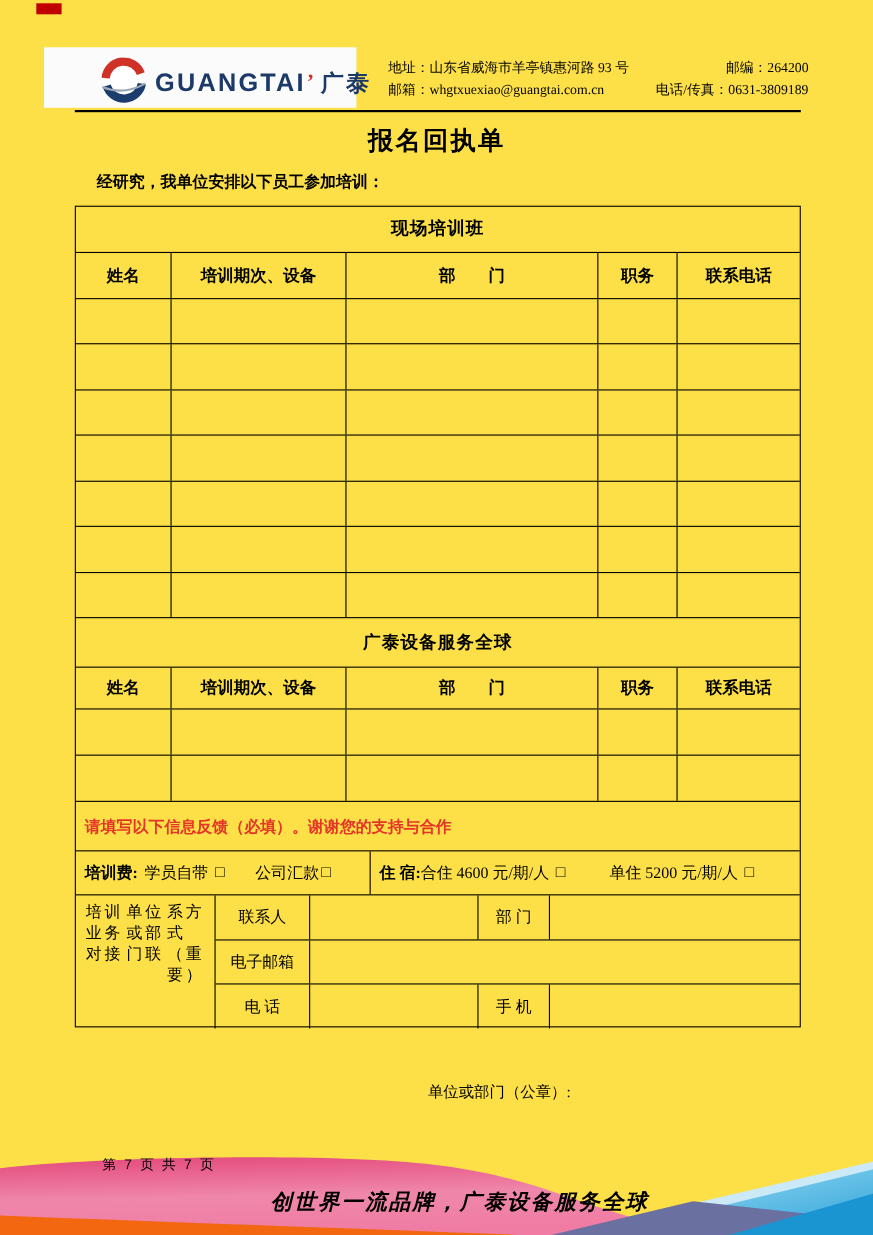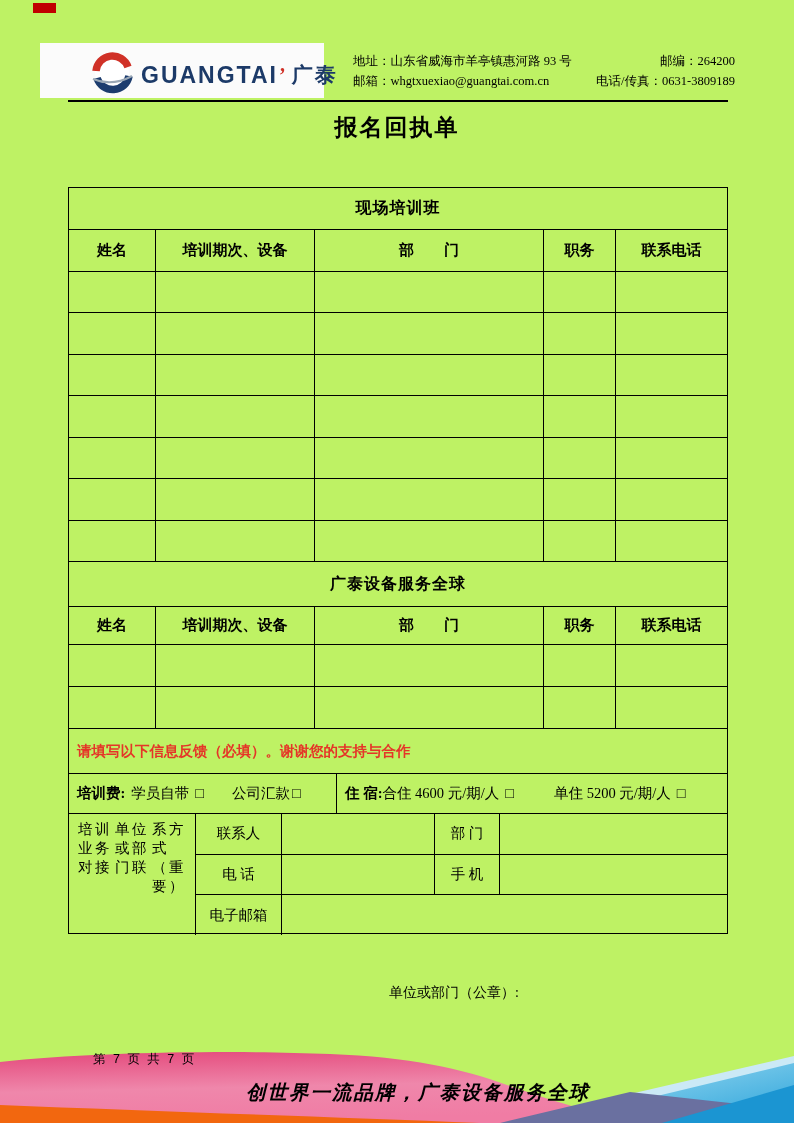--- a/index.html
+++ b/index.html
@@ -1,16 +1,16 @@
 <!DOCTYPE html>
 <html><head>
 <meta charset="utf-8">
 <style>
   html,body{margin:0;padding:0;background:#888;}
-  .page{position:relative;width:794px;height:1123px;background:#bef264;margin:0 auto;overflow:hidden;
+  .page{position:relative;width:794px;height:1123px;background:#fde047;margin:0 auto;overflow:hidden;
         font-family:"Liberation Serif","DejaVu Serif",serif;color:#000;}
   .sans{font-family:"Liberation Sans","DejaVu Sans",sans-serif;}
 
   
   .red-mark{position:absolute;left:33px;top:3px;width:23px;height:10px;background:#c00000;}
   .logo-bg{position:absolute;left:40px;top:43px;width:284px;height:55px;background:#fbfbfb;}
   .logo{position:absolute;left:92px;top:52px;display:flex;align-items:center;}
   .logo-word{font-family:"Liberation Sans","DejaVu Sans",sans-serif;font-weight:bold;
              font-size:23px;letter-spacing:2px;color:#1c3a68;margin-left:8px;}
   .logo-tick{color:#d03127;font-weight:bold;font-size:20px;margin-left:1px;}
@@ -96,20 +96,21 @@
       <span>邮编：264200</span>
     </div>
     <div class="hdr-line">
       <span>邮箱：whgtxuexiao@guangtai.com.cn</span>
       <span>电话/传真：0631-3809189</span>
     </div>
   </div>
   <div class="hdr-rule"></div>
 
   <div class="doc-title sans">报名回执单</div>
+  <div class="intro sans">经研究，我单位安排以下员工参加培训：</div>
 
   <div class="doc-table">
 
     <div class="row title-row h41 sans">现场培训班</div>
 
     <div class="row head-row h42 sans">
       <div class="tc c0">姓名</div>
       <div class="tc c1">培训期次、设备</div>
       <div class="tc c2">部　　门</div>
       <div class="tc c3">职务</div>
@@ -221,28 +222,28 @@
         <div>系方式（重要）</div>
       </div>
       <div class="g-right">
         <div class="g-row">
           <div class="gc cl1">联系人</div>
           <div class="gc ci1"></div>
           <div class="gc cl2">部 门</div>
           <div class="gc ci2"></div>
         </div>
         <div class="g-row">
+          <div class="gc cl1">电子邮箱</div>
+          <div class="gc ci3"></div>
+        </div>
+        <div class="g-row">
           <div class="gc cl1">电 话</div>
           <div class="gc ci1"></div>
           <div class="gc cl2">手 机</div>
           <div class="gc ci2"></div>
-        </div>
-        <div class="g-row">
-          <div class="gc cl1">电子邮箱</div>
-          <div class="gc ci3"></div>
         </div>
       </div>
     </div>
 
   </div>
 
   <div class="stamp">单位或部门（公章）:</div>
 
   <svg class="footer-svg" viewBox="0 0 794 75" preserveAspectRatio="none">
     <defs>

